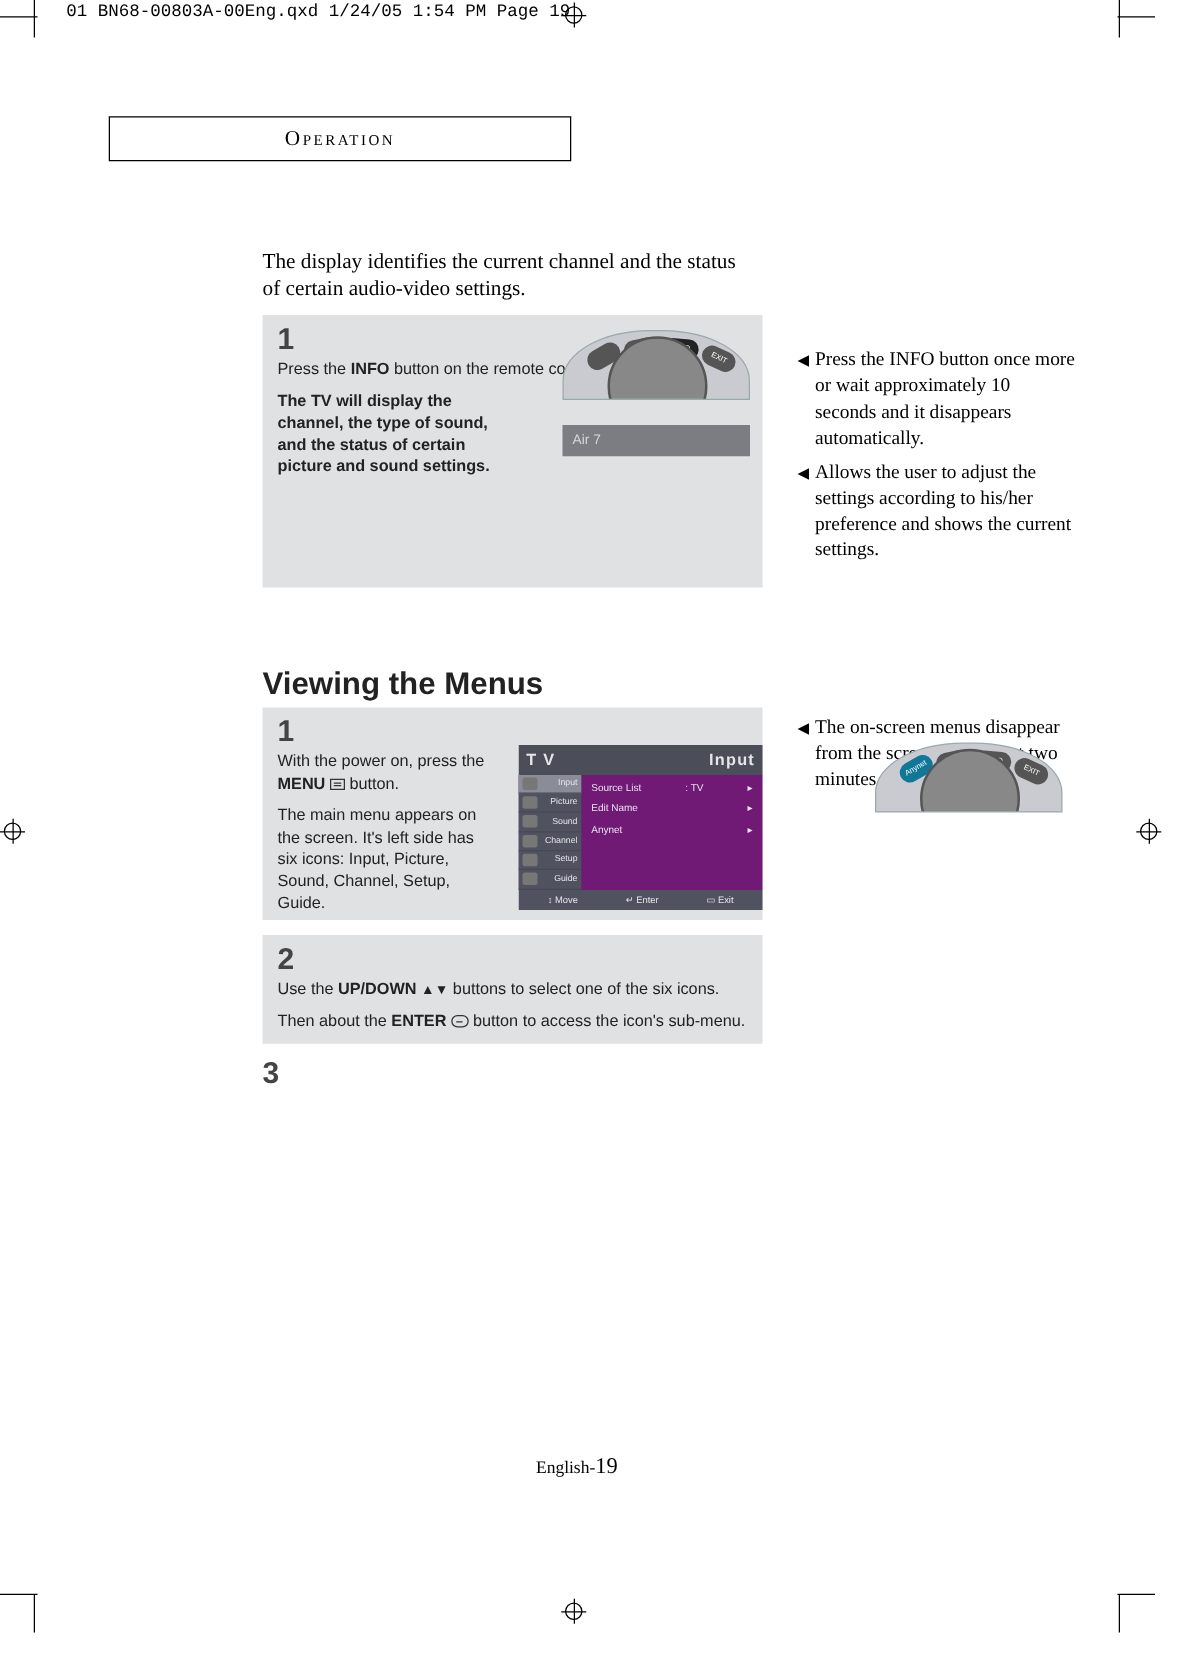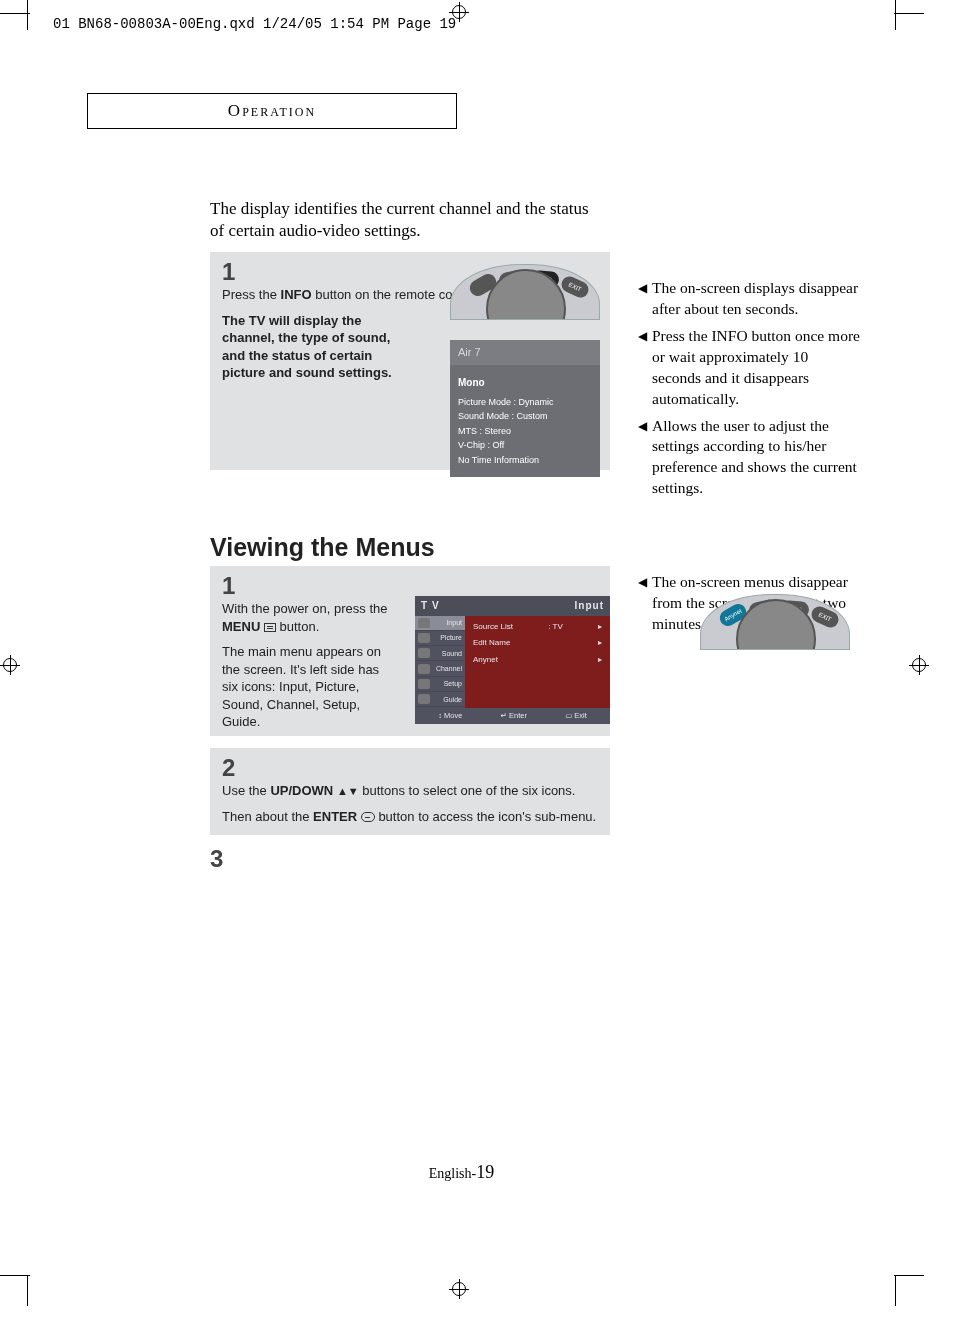--- a/index.html
+++ b/index.html
@@ -25,21 +25,21 @@
   .reg-cross { position:absolute; width:20px; height:20px; }
   .reg-cross::before { content:''; position:absolute; left:50%; top:0; width:1px; height:100%; background:#000; }
   .reg-cross::after  { content:''; position:absolute; top:50%; left:0; height:1px; width:100%; background:#000; }
   .reg-cross .circ { position:absolute; left:3px; top:3px; width:14px; height:14px; border:1px solid #000; border-radius:50%; }
   .reg-top { top:2px; left:449px; }
   .reg-left { top:655px; left:0px; }
   .reg-right { top:655px; right:25px; }
   .reg-bottom { bottom:30px; left:449px; }
 
   .slug {
-    position:absolute; top:16px; left:53px;
+    position:absolute; top:2px; left:53px;
     font-family: 'Courier New', monospace; font-size:14px;
   }
   .page-frame {
     position:absolute;
     left:30px; top:15px;
     width:863px; height:1258px;
   }
 
   .op-box {
     position:absolute; top:78px; left:57px;
@@ -152,25 +152,25 @@
     content:'◀'; font-size:12px; position:absolute; left:-2px; top:2px;
   }
 
   
   .tvmenu {
     position:absolute; right:0px; top:30px;
     width:195px; font-family:Arial,sans-serif; font-size:8px;
     color:#e5e5ea;
   }
   .tvmenu .tvm-title {
-    background:#4b4d58; padding:3px 6px; font-size:10px; font-weight:bold; letter-spacing:1px;
+    background:#4b4d58; padding:3px 6px; font-size:13px; font-weight:bold; letter-spacing:1px;
     display:flex; justify-content:space-between;
   }
   .tvmenu .tvm-body {
-    display:flex; height:92px; background:#7f1d1d;justify-content:flex-end;
+    display:flex; height:92px; background:#701a75;justify-content:flex-end;
   }
   .tvmenu .tvm-side {
     width:50px; background:#505260;
     display:flex; flex-direction:column;
   }
   .tvmenu .tvm-side div {
     flex:1; display:flex; align-items:center; justify-content:flex-end;
     padding-right:3px; font-size:7px; border-bottom:1px solid #464854;
     position:relative;
   }
@@ -259,34 +259,25 @@
           <div class="oval o1"></div>
           <div class="oval o2">MENU</div>
           <div class="oval o3">INFO</div>
           <div class="oval o4">EXIT</div>
           <div class="ring"></div>
         </div>
       </div>
 
       <div class="osd" style="top:88px;">
         <div class="osd-header">Air 7</div>
-        <div class="osd-body">
-          <div class="hdr">Mono</div>
-          <div>Picture Mode : Dynamic</div>
-          <div>Sound Mode : Custom</div>
-          <div>MTS : Stereo</div>
-          <div>V-Chip : Off</div>
-          <div>No Time Information</div>
-        </div>
       </div>
     </div>
   </div>
 
   <div class="notes" style="top:263px;">
-    <div class="note">The on-screen displays disappear after about ten seconds.</div>
     <div class="note">Press the INFO button once more or wait approximately 10 seconds and it disappears automatically.</div>
     <div class="note">Allows the user to adjust the settings according to his/her preference and shows the current settings.</div>
   </div>
 
   <div class="content2" style="top:518px;">
     <h1 class="section-title">Viewing the Menus</h1>
 
     <div class="step-block" style="height:170px;">
       <div class="step-num">1</div>
       <p style="max-width:170px;">

